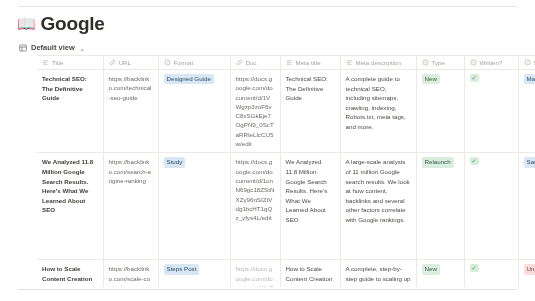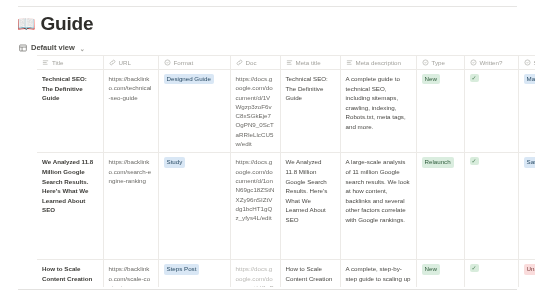--- a/index.html
+++ b/index.html
@@ -192,21 +192,21 @@
 </style>
 </head>
 <body>
 
 <div class="page">
 
   <div class="top-rule"></div>
 
   <div class="page-title">
     <span class="title-emoji">📖</span>
-    <span>Guide</span>
+    <span>Google</span>
   </div>
 
   <div class="viewbar">
     <span class="grid-ico">
       <svg viewBox="0 0 12 12" width="8" height="8" fill="none" stroke="currentColor" stroke-width="1.1">
         <rect x="1" y="1.5" width="10" height="9" rx="1"></rect>
         <line x1="1" y1="4.6" x2="11" y2="4.6"></line>
         <line x1="4.6" y1="4.6" x2="4.6" y2="10.5"></line>
       </svg>
     </span>

